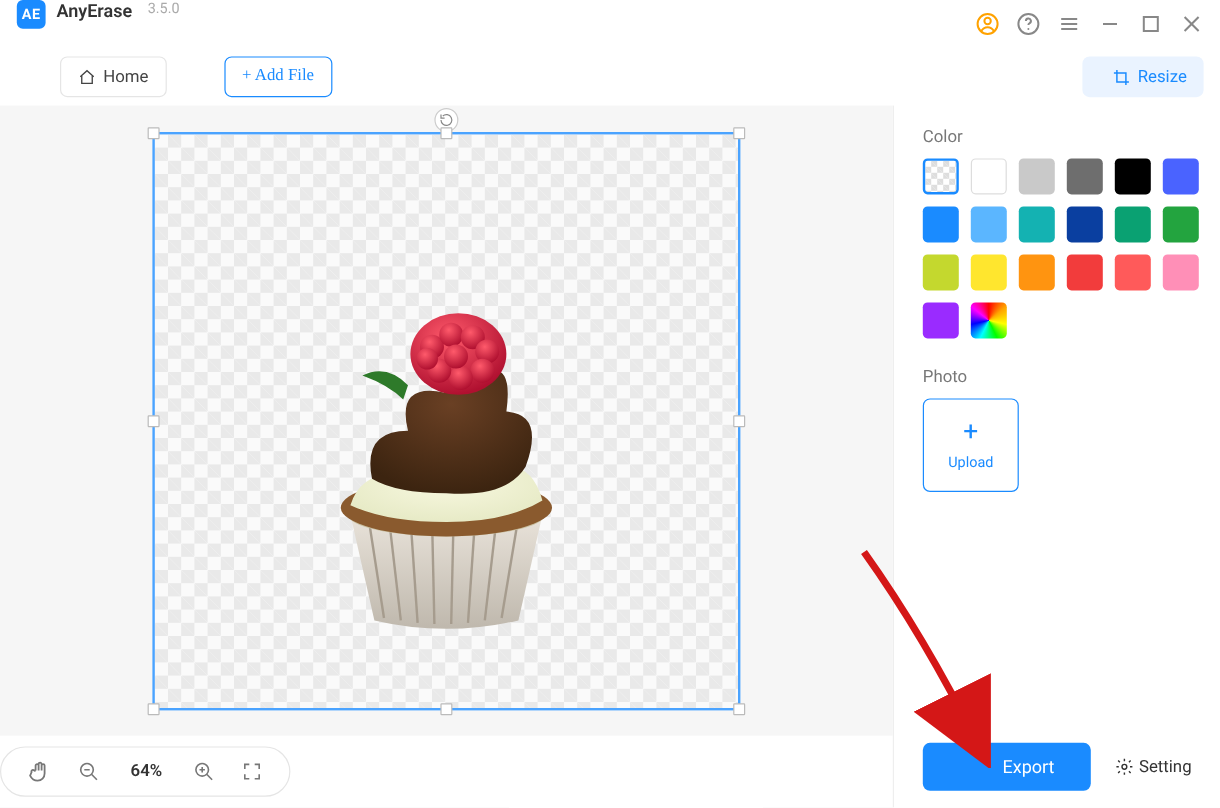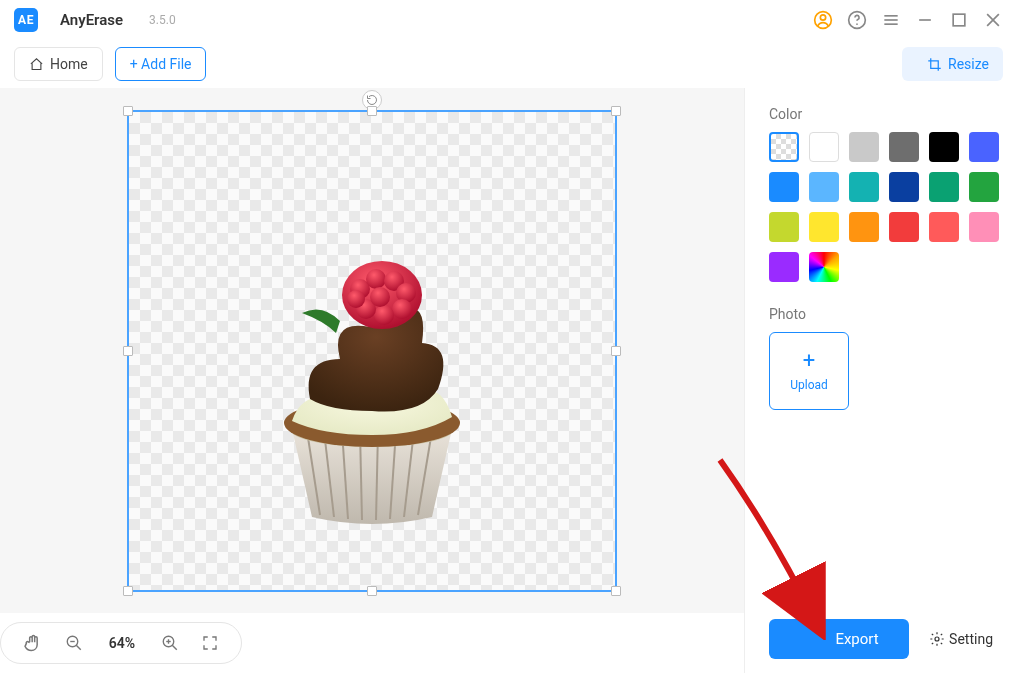--- a/index.html
+++ b/index.html
@@ -13,35 +13,35 @@
     --canvas-bg:#f6f6f6;
     --pill-radius:30px;
   }
   html,body{margin:0;padding:0;font-family:-apple-system,BlinkMacSystemFont,"Segoe UI",Roboto,Arial,sans-serif;color:var(--text);background:var(--bg);}
   *{box-sizing:border-box;}
   svg{display:block;}
 
   .app{width:1017px;height:673px;display:flex;flex-direction:column;position:relative;overflow:hidden;}
 
   
-  .titlebar{height:40px;display:flex;align-items:center;padding:12px 14px;gap:22px;}
+  .titlebar{height:40px;display:flex;padding:0 14px;gap:9px;}
   .logo{width:24px;height:24px;border-radius:5px;background:#1a8bff;color:#fff;display:flex;align-items:center;justify-content:center;font-size:12px;font-weight:700;letter-spacing:.5px;}
   .app-name{font-weight:600;font-size:15px;}
   .app-version{font-size:12px;color:#aaa;margin-left:4px;}
   .titlebar-spacer{flex:1;}
   .titlebar-right{display:flex;align-items:center;gap:14px;}
   .tb-icon{width:20px;height:20px;color:#888;cursor:pointer;display:flex;align-items:center;justify-content:center;}
   .tb-icon.account{color:#ffa200;}
   .tb-icon svg{width:20px;height:20px;}
 
   
   .toolbar{height:48px;display:flex;align-items:center;padding:0 14px;gap:12px;}
-  .btn{height:34px;border-radius:6px;display:inline-flex;align-items:center;gap:6px;padding:0 14px;font-size:14px;cursor:pointer;user-select:none;}
+  .btn{height:34px;border-radius:6px;display:inline-flex;align-items:center;gap:6px;padding:0 14px;font-size:14px;cursor:pointer;user-select:none;margin-left:36px;}
   .btn.outline{border:1px solid var(--light-border);background:#fff;color:#444;}
-  .btn.outline-accent{border:1px solid var(--accent);background:#fff;color:var(--accent);}
+  .btn.outline-accent{border:1px solid var(--accent);background:#fff;color:var(--accent);font-family:Liberation Serif, serif;}
   .btn.primary{background:var(--accent);color:#fff;}
   .btn.light-accent{background:#eaf3ff;color:var(--accent);padding-left:25px;}
   .btn svg{width:15px;height:15px;}
   .toolbar-spacer{flex:1;}
 
   
   .main{flex:1;display:flex;min-height:0;}
   .canvas-area{flex:1;display:flex;flex-direction:column;background:var(--canvas-bg);position:relative;overflow:hidden;}
   .canvas-center{flex:1;display:flex;align-items:center;justify-content:center;}
   .sel{

